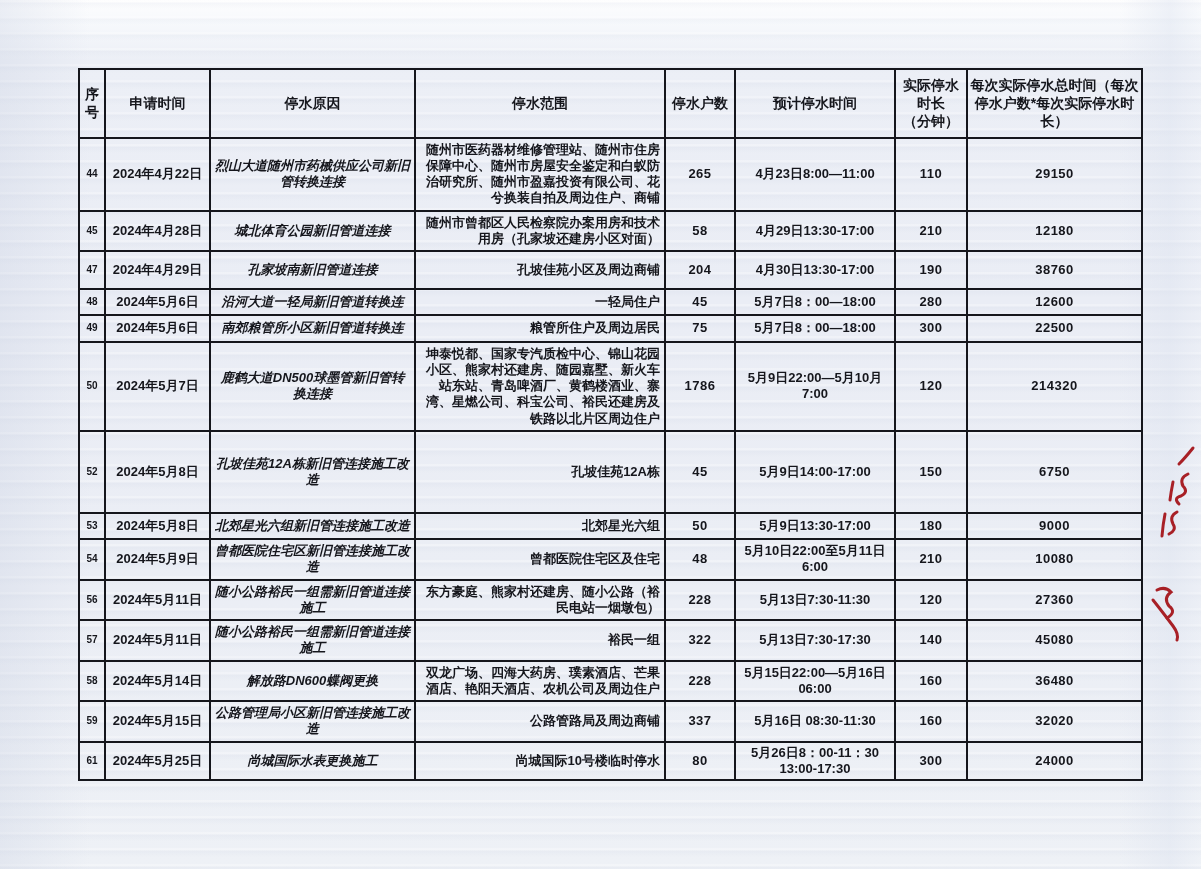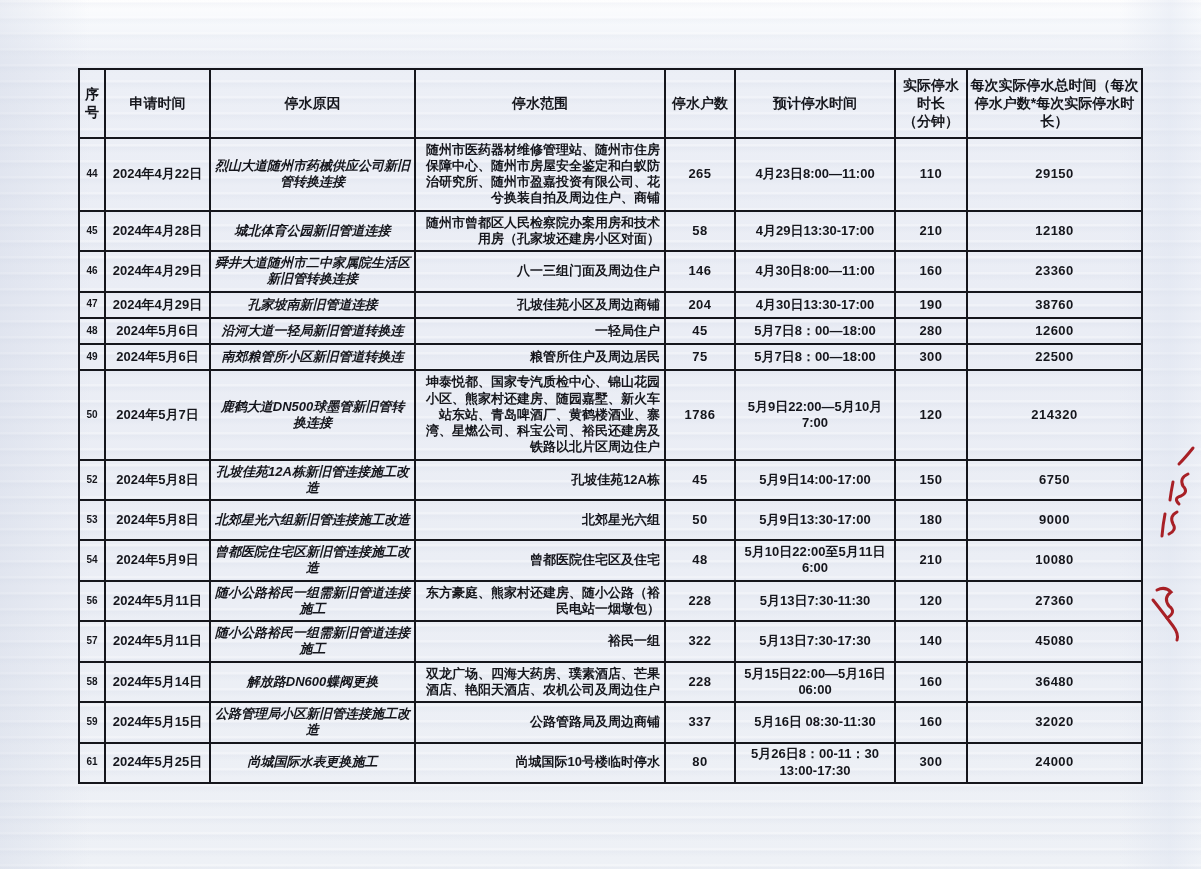--- a/index.html
+++ b/index.html
@@ -126,30 +126,20 @@
           <td class="col-no">45</td>
           <td class="col-date">2024年4月28日</td>
           <td class="col-reason">城北体育公园新旧管道连接</td>
           <td class="col-scope">随州市曾都区人民检察院办案用房和技术用房（孔家坡还建房小区对面）</td>
           <td class="col-households">58</td>
           <td class="col-planned">4月29日13:30-17:00</td>
           <td class="col-duration">210</td>
           <td class="col-total">12180</td>
         </tr>
         <tr>
-          <td class="col-no">46</td>
-          <td class="col-date">2024年4月29日</td>
-          <td class="col-reason">舜井大道随州市二中家属院生活区新旧管转换连接</td>
-          <td class="col-scope">八一三组门面及周边住户</td>
-          <td class="col-households">146</td>
-          <td class="col-planned">4月30日8:00—11:00</td>
-          <td class="col-duration">160</td>
-          <td class="col-total">23360</td>
-        </tr>
-        <tr>
           <td class="col-no">47</td>
           <td class="col-date">2024年4月29日</td>
           <td class="col-reason">孔家坡南新旧管道连接</td>
           <td class="col-scope">孔坡佳苑小区及周边商铺</td>
           <td class="col-households">204</td>
           <td class="col-planned">4月30日13:30-17:00</td>
           <td class="col-duration">190</td>
           <td class="col-total">38760</td>
         </tr>
         <tr>

